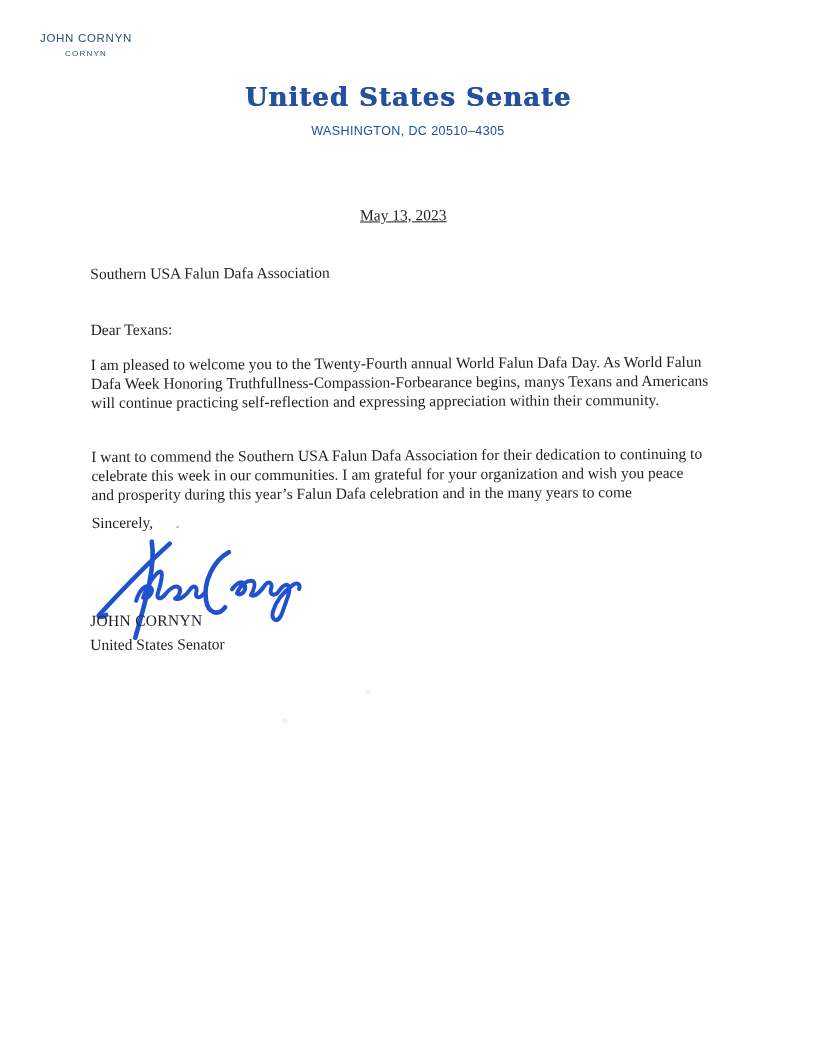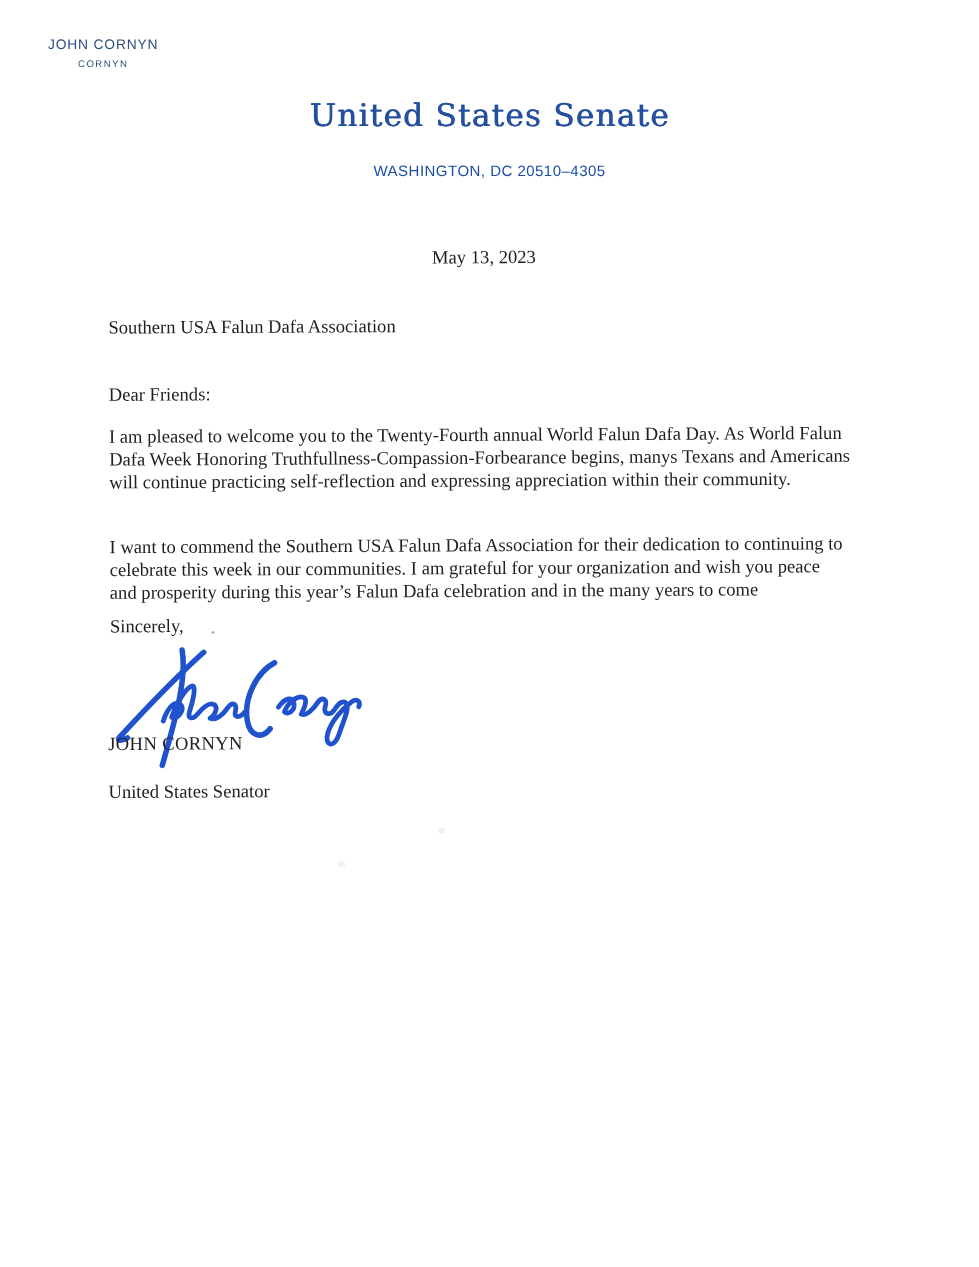--- a/index.html
+++ b/index.html
@@ -9,44 +9,44 @@
   }
   
   .sender-block{
     position:absolute;left:38px;top:32px;width:96px;text-align:center;
     font-family:"Liberation Sans","DejaVu Sans",sans-serif;color:var(--sender-blue,#2e4d7b);
   }
   .sender-name{font-size:11.5px;letter-spacing:0.7px;white-space:nowrap;}
   .sender-state{font-size:8px;letter-spacing:1.2px;margin-top:5px;}
   .org-block{position:absolute;left:0;top:82px;width:816px;text-align:center;}
   .org-name{
-    font-family:"DejaVu Serif","Liberation Serif",serif;font-weight:normal;
+    font-family:"DejaVu Serif","Liberation Serif",serif;font-weight:bold;
     font-size:26px;color:var(--org-blue,#24509f);letter-spacing:1px;
     text-shadow:0.6px 0 0 var(--org-blue,#24509f);
   }
   .org-address{
     font-family:"Liberation Sans","DejaVu Sans",sans-serif;
-    font-size:12.5px;color:var(--address-blue,#1c4da6);letter-spacing:0.4px;margin-top:24px;
+    font-size:12.5px;color:var(--address-blue,#1c4da6);letter-spacing:0.4px;margin-top:12px;
   }
   
   .letter-body{
     position:absolute;left:90px;top:208px;width:640px;height:480px;
     transform:rotate(-0.3deg);transform-origin:0 0;
     font-size:15.5px;line-height:18.8px;
   }
-  .date-line{position:absolute;left:270px;top:0;white-space:nowrap;}
+  .date-line{position:absolute;left:270px;top:0;white-space:nowrap;text-decoration:underline;}
   .recipient-line{position:absolute;left:0;top:57px;white-space:nowrap;}
   .salutation-line{position:absolute;left:0;top:113px;white-space:nowrap;}
   .para{position:absolute;left:0;width:618px;margin:0;}
   .para-1{top:148px;}
   .para-2{top:240px;}
   .closing-line{position:absolute;left:0;top:306px;white-space:nowrap;}
   .signature-svg{position:absolute;left:-6px;top:330px;pointer-events:none;}
   .signer-name{position:absolute;left:-2px;top:404px;white-space:nowrap;letter-spacing:0.3px;}
-  .signer-title{position:absolute;left:-2px;top:444px;white-space:nowrap;}
+  .signer-title{position:absolute;left:-2px;top:428px;white-space:nowrap;}
   
   .speck{position:absolute;border-radius:50%;}
   .speck-a{left:176px;top:526px;width:3px;height:2px;background:#9a9a9a;opacity:.75;}
   .speck-b{left:365px;top:690px;width:6px;height:5px;background:#f1f1f1;}
   .speck-c{left:281px;top:718px;width:7px;height:5px;background:#f3f3f3;}
 </style>
 </head>
 <body>
 
 <div class="page">
@@ -57,21 +57,21 @@
   </div>
 
   <div class="org-block">
     <div class="org-name">United States Senate</div>
     <div class="org-address">WASHINGTON, DC 20510–4305</div>
   </div>
 
   <div class="letter-body">
     <div class="date-line">May 13, 2023</div>
     <div class="recipient-line">Southern USA Falun Dafa Association</div>
-    <div class="salutation-line">Dear Friends:</div>
+    <div class="salutation-line">Dear Texans:</div>
     <p class="para para-1">I am pleased to welcome you to the Twenty-Fourth annual World Falun Dafa Day. As World Falun Dafa Week Honoring Truthfullness-Compassion-Forbearance begins, manys Texans and Americans will continue practicing self-reflection and expressing appreciation within their community.</p>
     <p class="para para-2">I want to commend the Southern USA Falun Dafa Association for their dedication to continuing to celebrate this week in our communities. I am grateful for your organization and wish you peace and prosperity during this year’s Falun Dafa celebration and in the many years to come</p>
     <div class="closing-line">Sincerely,</div>
 
     <svg class="signature-svg" width="230" height="104" viewBox="0 0 230 104" aria-hidden="true">
       <g fill="none" stroke-linecap="round" stroke-linejoin="round" stroke="#2152cd">
 
         <path stroke-width="4.6" d="M84,6 C66,22 38,50 13,77 C11,79 15,80 20,77"></path>
 
         <path stroke-width="4.6" d="M66,4 C70,28 60,62 49,100"></path>

